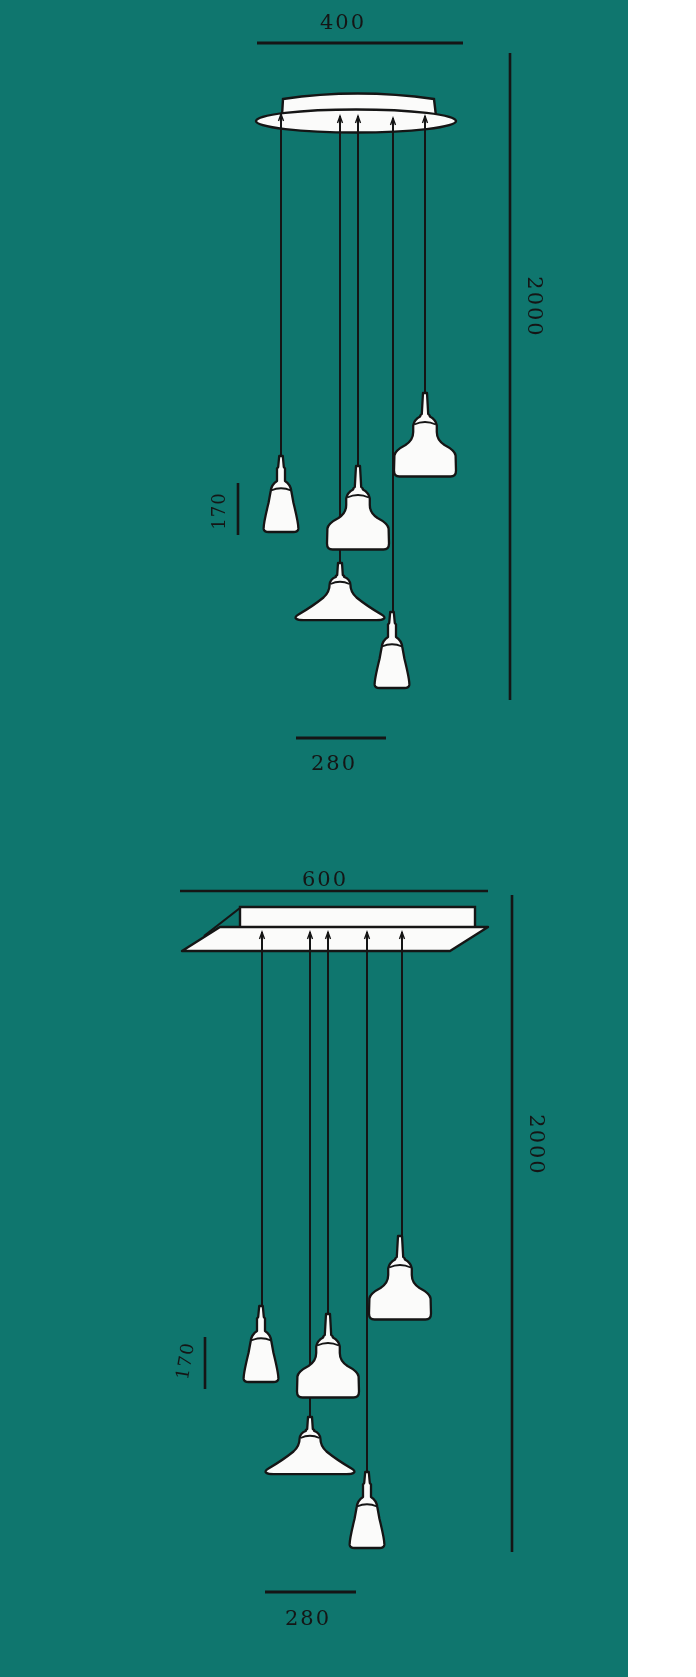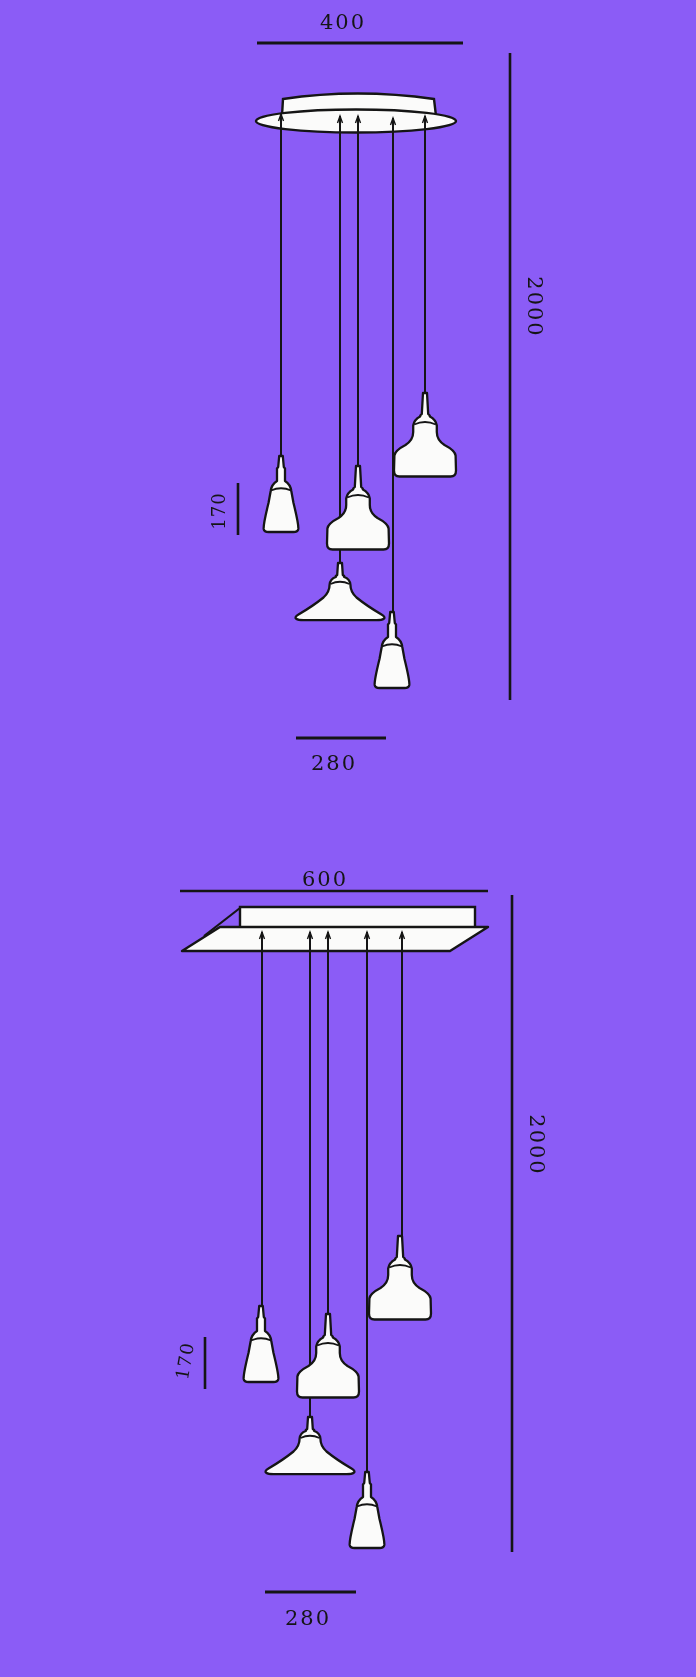--- a/index.html
+++ b/index.html
@@ -2,23 +2,23 @@
 <html><head>
 <meta charset="utf-8">
 <style>
   html, body {
     margin: 0;
     padding: 0;
     background: #ffffff;
   }
   .sheet {
     position: relative;
-    width: 696px;
+    width: 628px;
     height: 1677px;
-    background: #8b5cf6;
+    background: #0f766e;
     overflow: hidden;
     font-family: "DejaVu Serif", "Liberation Serif", serif;
   }
   svg { display: block; }
   text {
     font-family: "DejaVu Serif", "Liberation Serif", serif;
     fill: #151515;
   }
   .dim-text {
     font-size: 21px;

